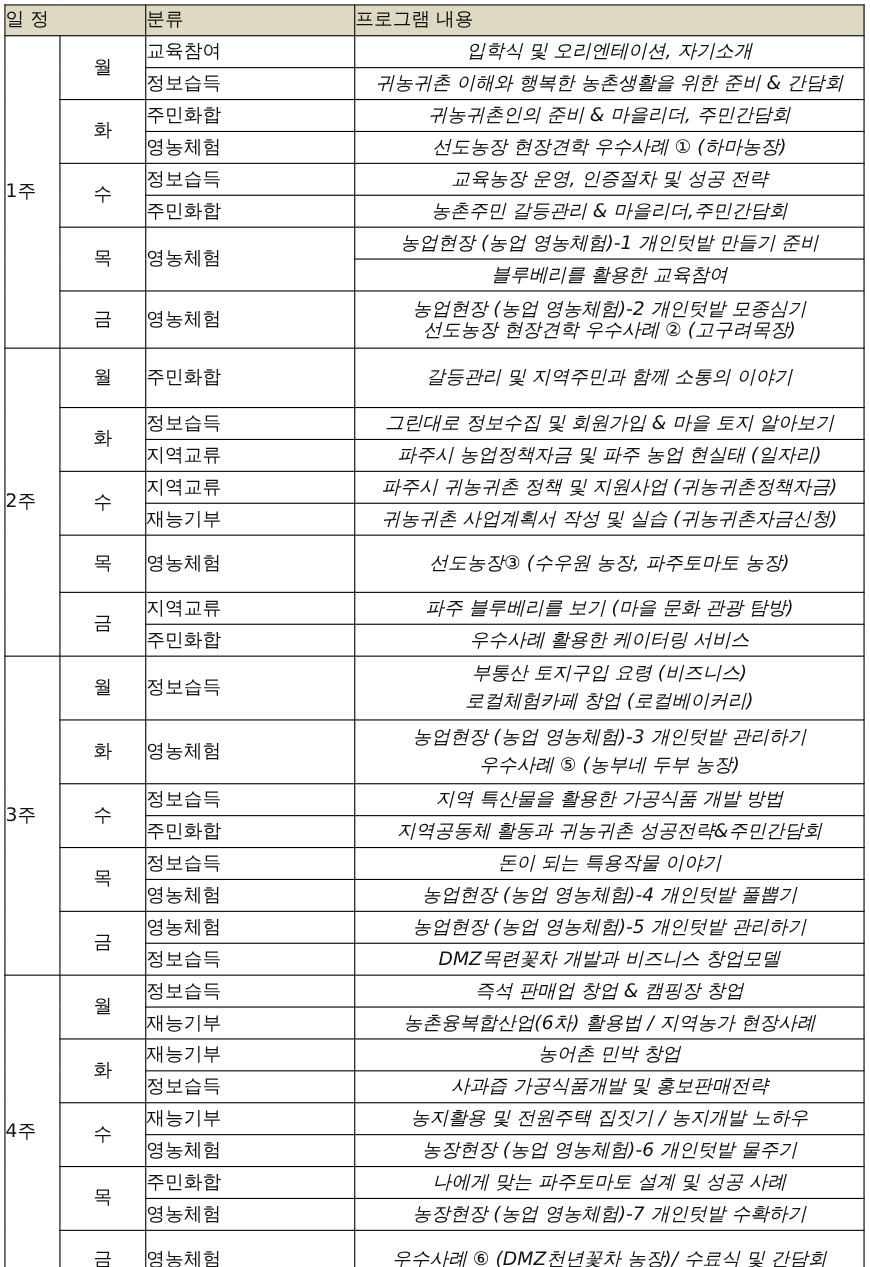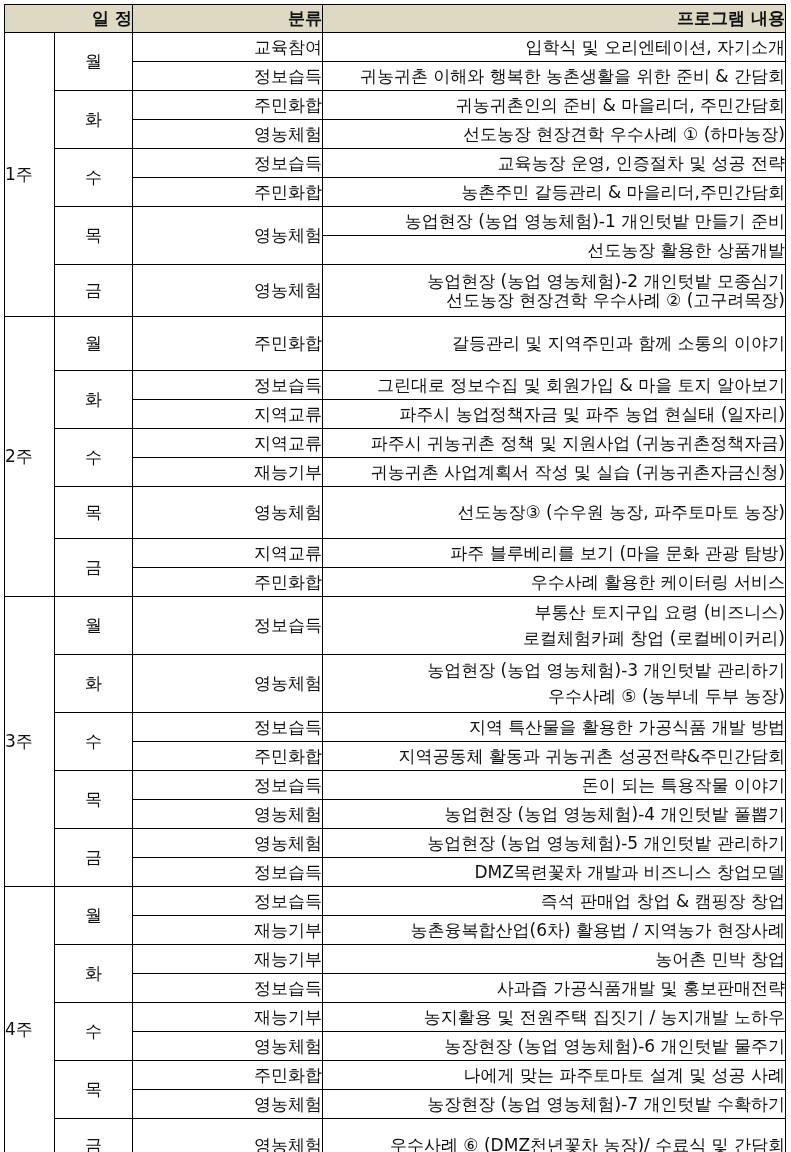--- a/index.html
+++ b/index.html
@@ -1,26 +1,26 @@
 <!DOCTYPE html>
 <html><head>
   <meta charset="utf-8">
   <style>
     html, body { margin: 0; padding: 0; background: #ffffff; }
     body { width: 791px; height: 1152px; overflow: hidden; position: relative;
            font-family: "DejaVu Sans", "Liberation Sans", sans-serif; color: #111; }
     table.sched { position: absolute; left: 4px; top: 4px; width: 782px;
       border-collapse: collapse; table-layout: fixed; }
     table.sched th, table.sched td { border: 1px solid #000; padding: 0; font-size: 17px; line-height: 1.1; }
-    table.sched th { background: #ddd9c3; font-weight: bold; height: 27px; text-align: right; }
+    table.sched th { background: #ddd9c3; font-weight: normal; height: 27px; text-align: left; }
     table.sched thead th { border-top: 1.5px solid #000; }
     td.week { width: 50px; }
     td.day { text-align: center; width: 78px; }
-    td.cat { text-align: right; width: 190px; }
-    td.content { text-align: right; padding-left: 7px; white-space: nowrap; }
+    td.cat { text-align: left; width: 190px; }
+    td.content { text-align: center; padding-left: 7px; white-space: nowrap; font-style: italic; }
     td.content .line { display: block; }
     tr.r28 td { height: 28px; }
     tr.r53 td { height: 53px; }
     tr.r58 td { height: 57px; }
     tr.r52 td { height: 51px; }
     .outer-l { border-left: 1.5px solid #000 !important; }
     .outer-r { border-right: 1.5px solid #000 !important; }
     tr.last td { border-bottom: 1.5px solid #000; }
   </style>
 </head>
@@ -69,21 +69,21 @@
     <tr class="r28">
       <td class="cat">주민화합</td>
       <td class="content outer-r">농촌주민  갈등관리  &amp;  마을리더,주민간담회</td>
     </tr>
     <tr class="r28">
       <td rowspan="2" class="day">목</td>
       <td rowspan="2" class="cat">영농체험</td>
       <td class="content outer-r">농업현장  (농업  영농체험)-1  개인텃밭  만들기  준비</td>
     </tr>
     <tr class="r28">
-      <td class="content outer-r">선도농장  활용한  상품개발</td>
+      <td class="content outer-r">블루베리를  활용한  교육참여</td>
     </tr>
     <tr class="r52">
       <td class="day">금</td>
       <td class="cat">영농체험</td>
       <td class="content outer-r">
         <span class="line">농업현장  (농업  영농체험)-2  개인텃밭  모종심기</span>
         <span class="line">선도농장  현장견학  우수사례  ②  (고구려목장)</span>
       </td>
     </tr>
 

